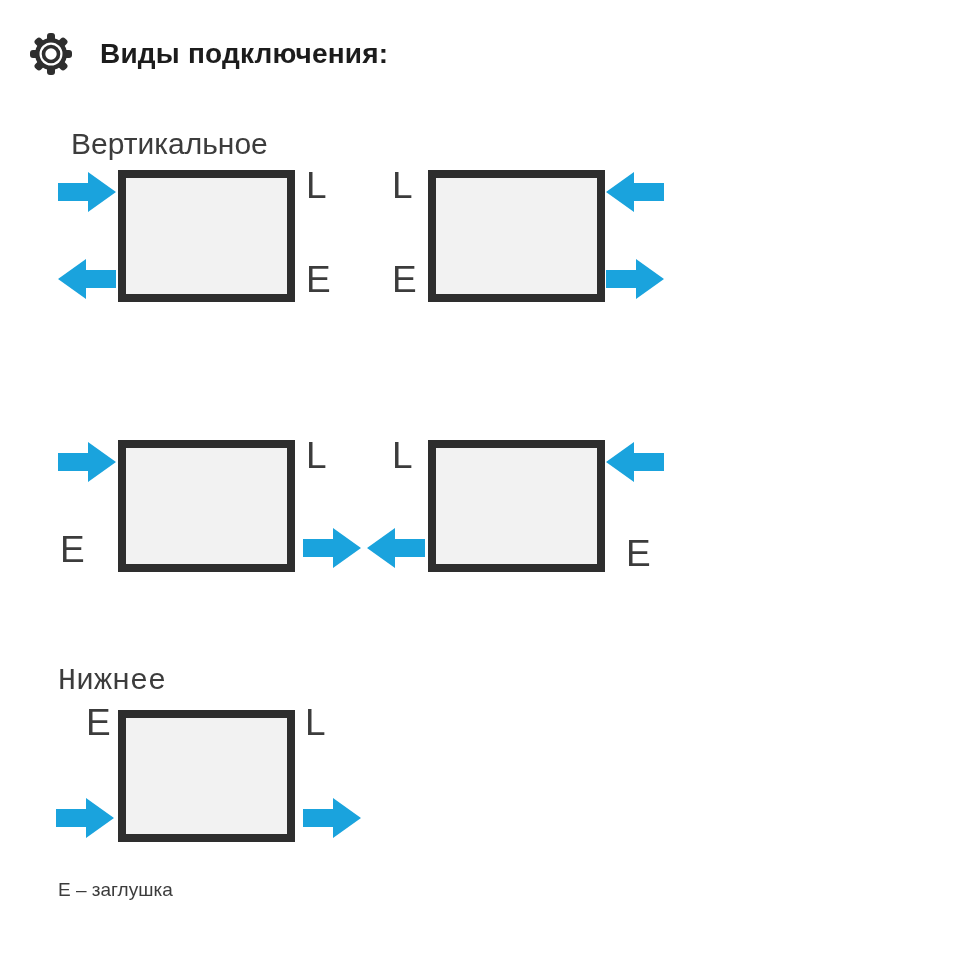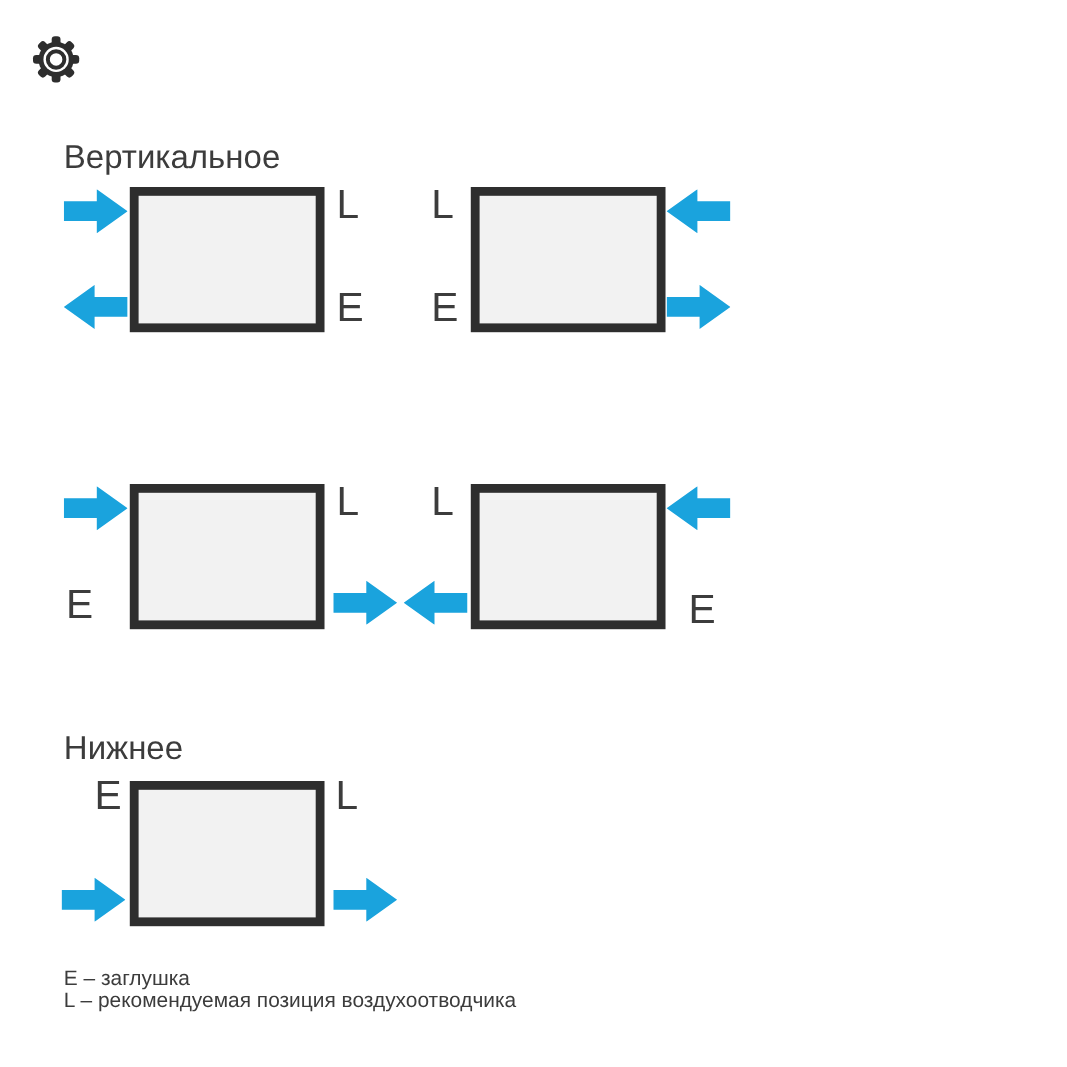--- a/index.html
+++ b/index.html
@@ -32,22 +32,23 @@
     <g fill="#2e2e2e">
       <rect x="20" y="3" width="8" height="42" rx="3"></rect>
       <rect x="20" y="3" width="8" height="42" rx="3" transform="rotate(45 24 24)"></rect>
       <rect x="20" y="3" width="8" height="42" rx="3" transform="rotate(90 24 24)"></rect>
       <rect x="20" y="3" width="8" height="42" rx="3" transform="rotate(135 24 24)"></rect>
       <circle cx="24" cy="24" r="16"></circle>
     </g>
     <circle cx="24" cy="24" r="11.5" fill="#ffffff"></circle>
     <circle cx="24" cy="24" r="7.5" fill="#ffffff" stroke="#2e2e2e" stroke-width="3.6"></circle>
   </svg>
+  <div class="header-title">Виды подключения:</div>
 
-  <div class="section-title" style="left:58px; top:127px;">Вертикальное</div>
+  <div class="section-title" style="left:71px; top:127px;">Вертикальное</div>
 
   <div class="radiator" style="left:118px; top:170px;"></div>
   <svg class="arrow" style="left:58px; top:172px;" viewBox="0 0 58 40">
       <polygon points="0,11 30,11 30,0 58,20 30,40 30,29 0,29"></polygon>
     </svg>
   <svg class="arrow flip" style="left:58px; top:259px;" viewBox="0 0 58 40">
       <polygon points="0,11 30,11 30,0 58,20 30,40 30,29 0,29"></polygon>
     </svg>
   <div class="port" style="left:306px; top:166px;">L</div>
   <div class="port" style="left:306px; top:260px;">E</div>
@@ -76,28 +77,27 @@
   <svg class="arrow flip" style="left:367px; top:528px;" viewBox="0 0 58 40">
       <polygon points="0,11 30,11 30,0 58,20 30,40 30,29 0,29"></polygon>
     </svg>
   <div class="port" style="left:392px; top:436px;">L</div>
   <div class="radiator" style="left:428px; top:440px;"></div>
   <svg class="arrow flip" style="left:606px; top:442px;" viewBox="0 0 58 40">
       <polygon points="0,11 30,11 30,0 58,20 30,40 30,29 0,29"></polygon>
     </svg>
   <div class="port" style="left:626px; top:534px;">E</div>
 
-  <div class="section-title" style="left:58px; top:664px;">Нижнее</div>
+  <div class="section-title" style="left:58px; top:664px;font-family:Liberation Mono, monospace;">Нижнее</div>
 
   <div class="port" style="left:86px; top:703px;">E</div>
   <div class="radiator" style="left:118px; top:710px;"></div>
   <div class="port" style="left:305px; top:703px;">L</div>
   <svg class="arrow" style="left:56px; top:798px;" viewBox="0 0 58 40">
       <polygon points="0,11 30,11 30,0 58,20 30,40 30,29 0,29"></polygon>
     </svg>
   <svg class="arrow" style="left:303px; top:798px;" viewBox="0 0 58 40">
       <polygon points="0,11 30,11 30,0 58,20 30,40 30,29 0,29"></polygon>
     </svg>
 
-  <div class="legend-line" style="top:896px;">L – рекомендуемая позиция воздухоотводчика</div>
   <div class="legend-line" style="top:876px;">E – заглушка</div>
 
 </div>
 
 </body></html>

